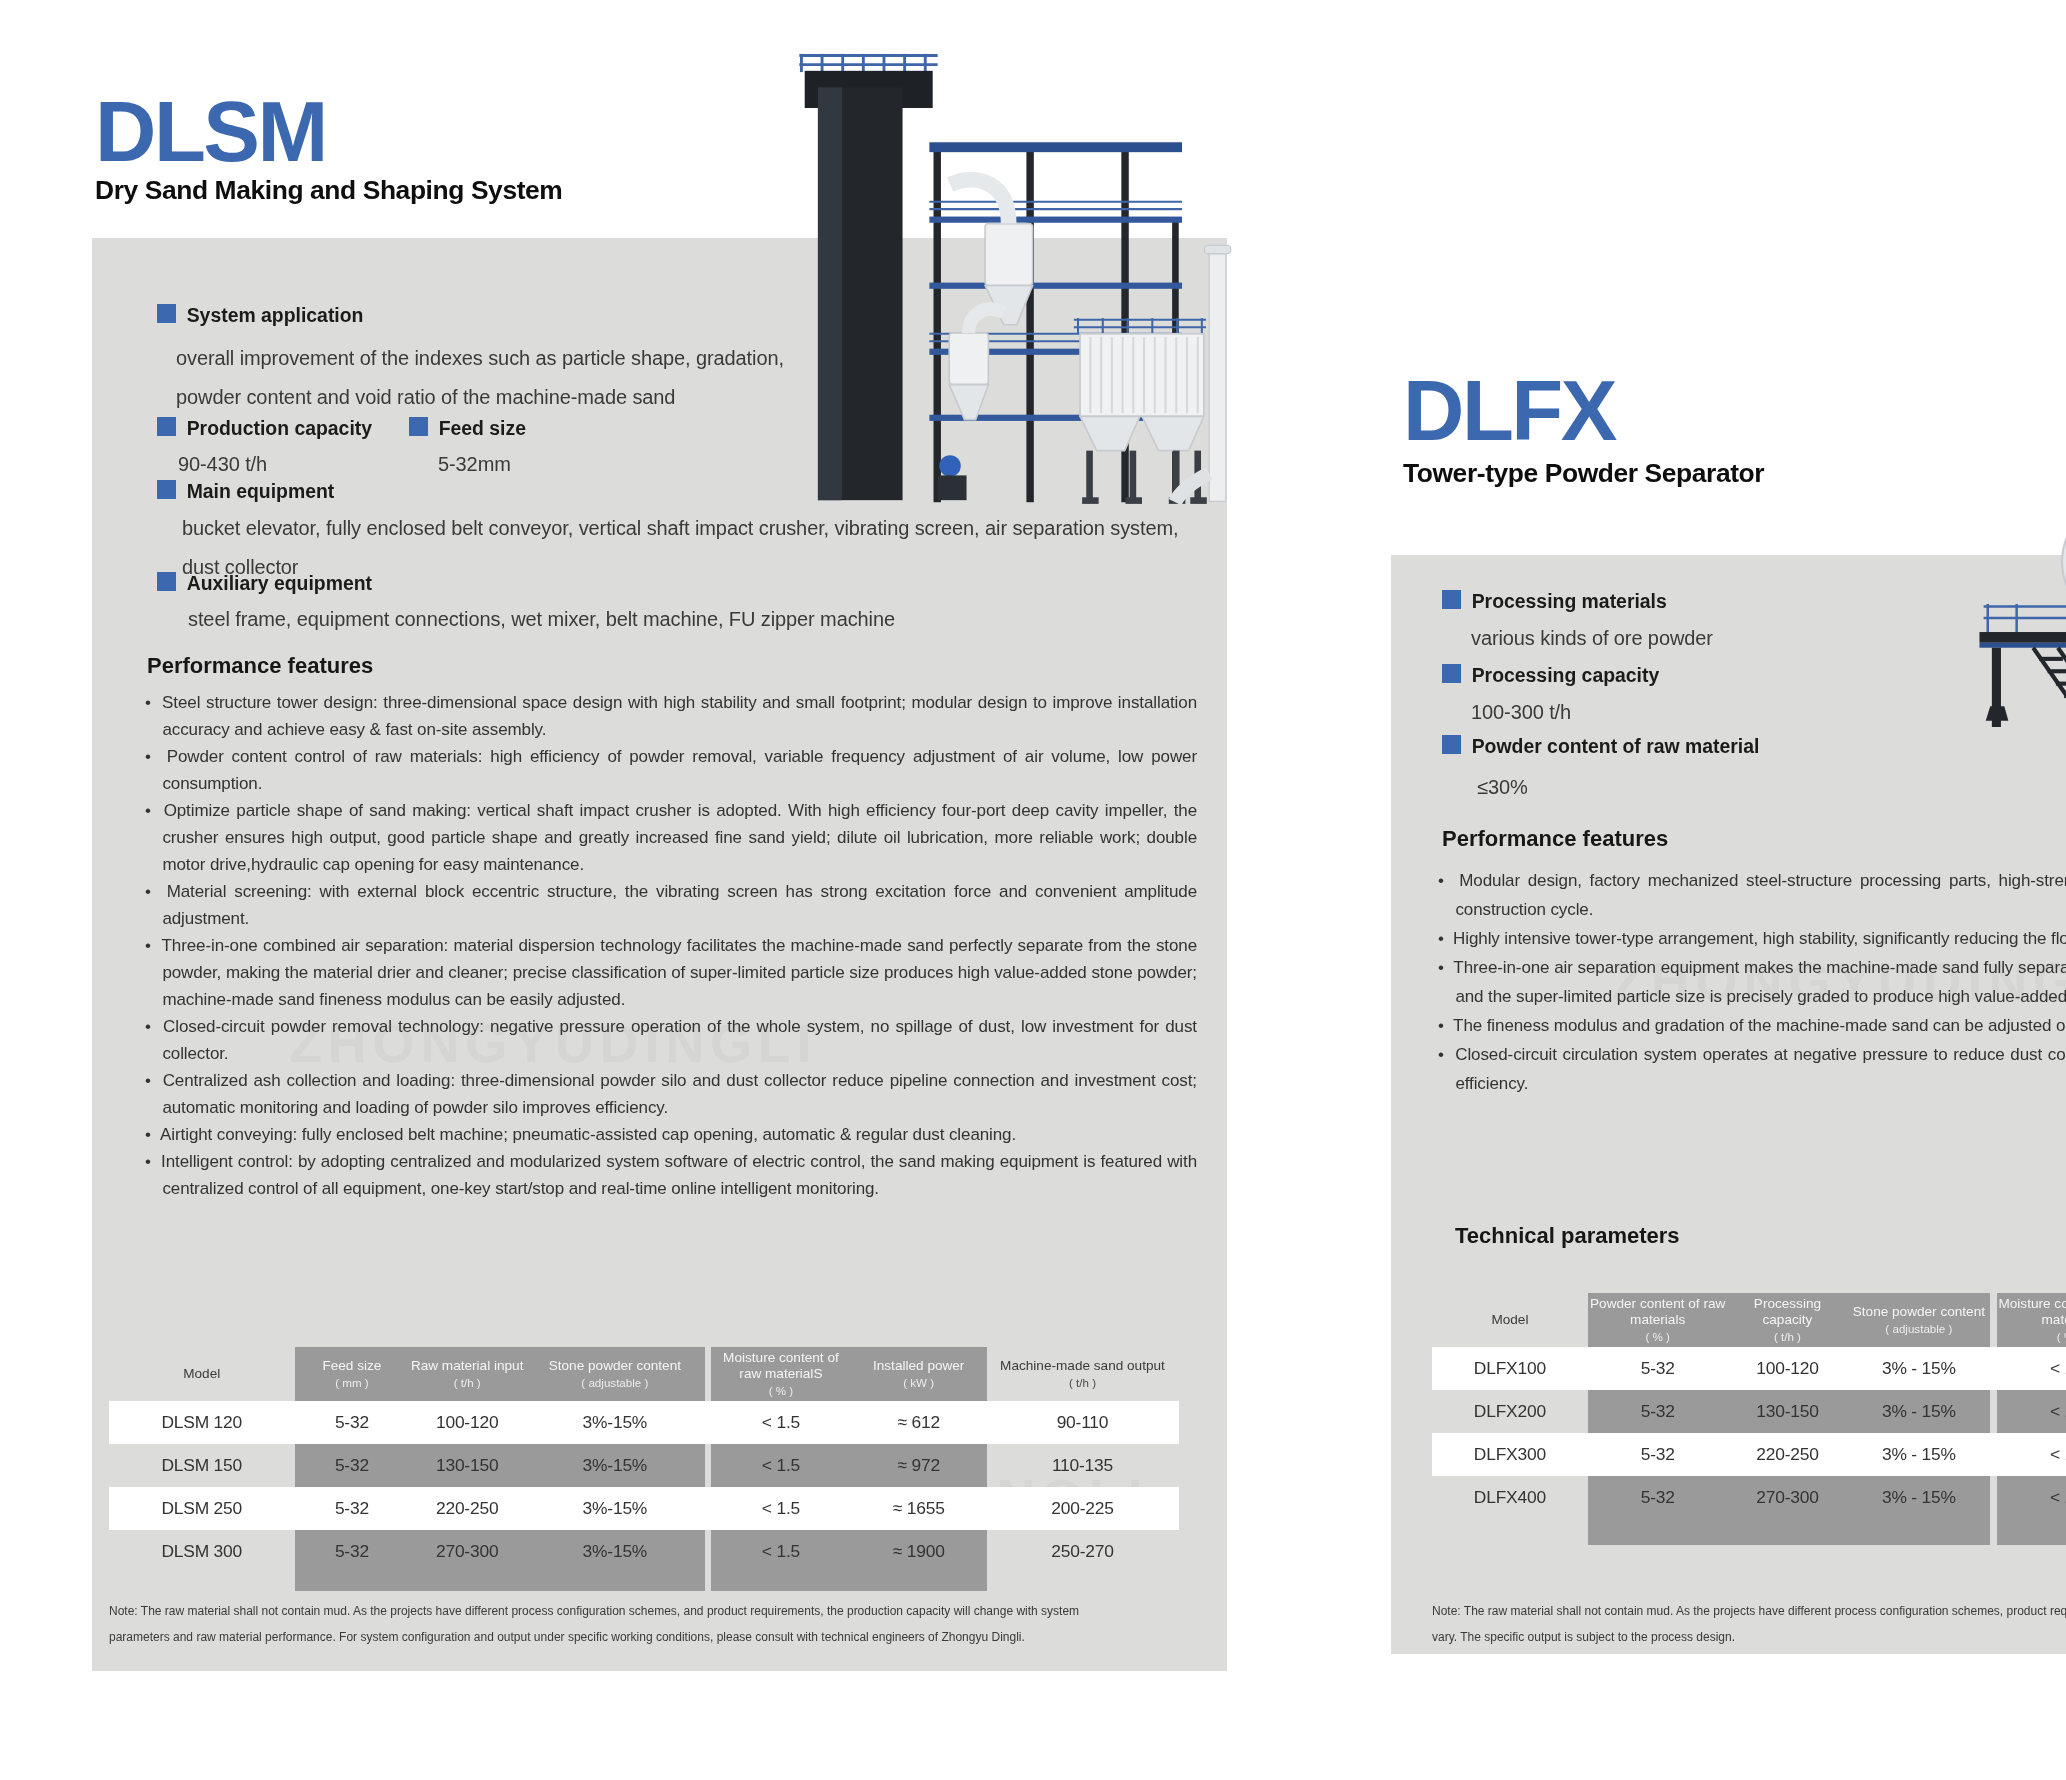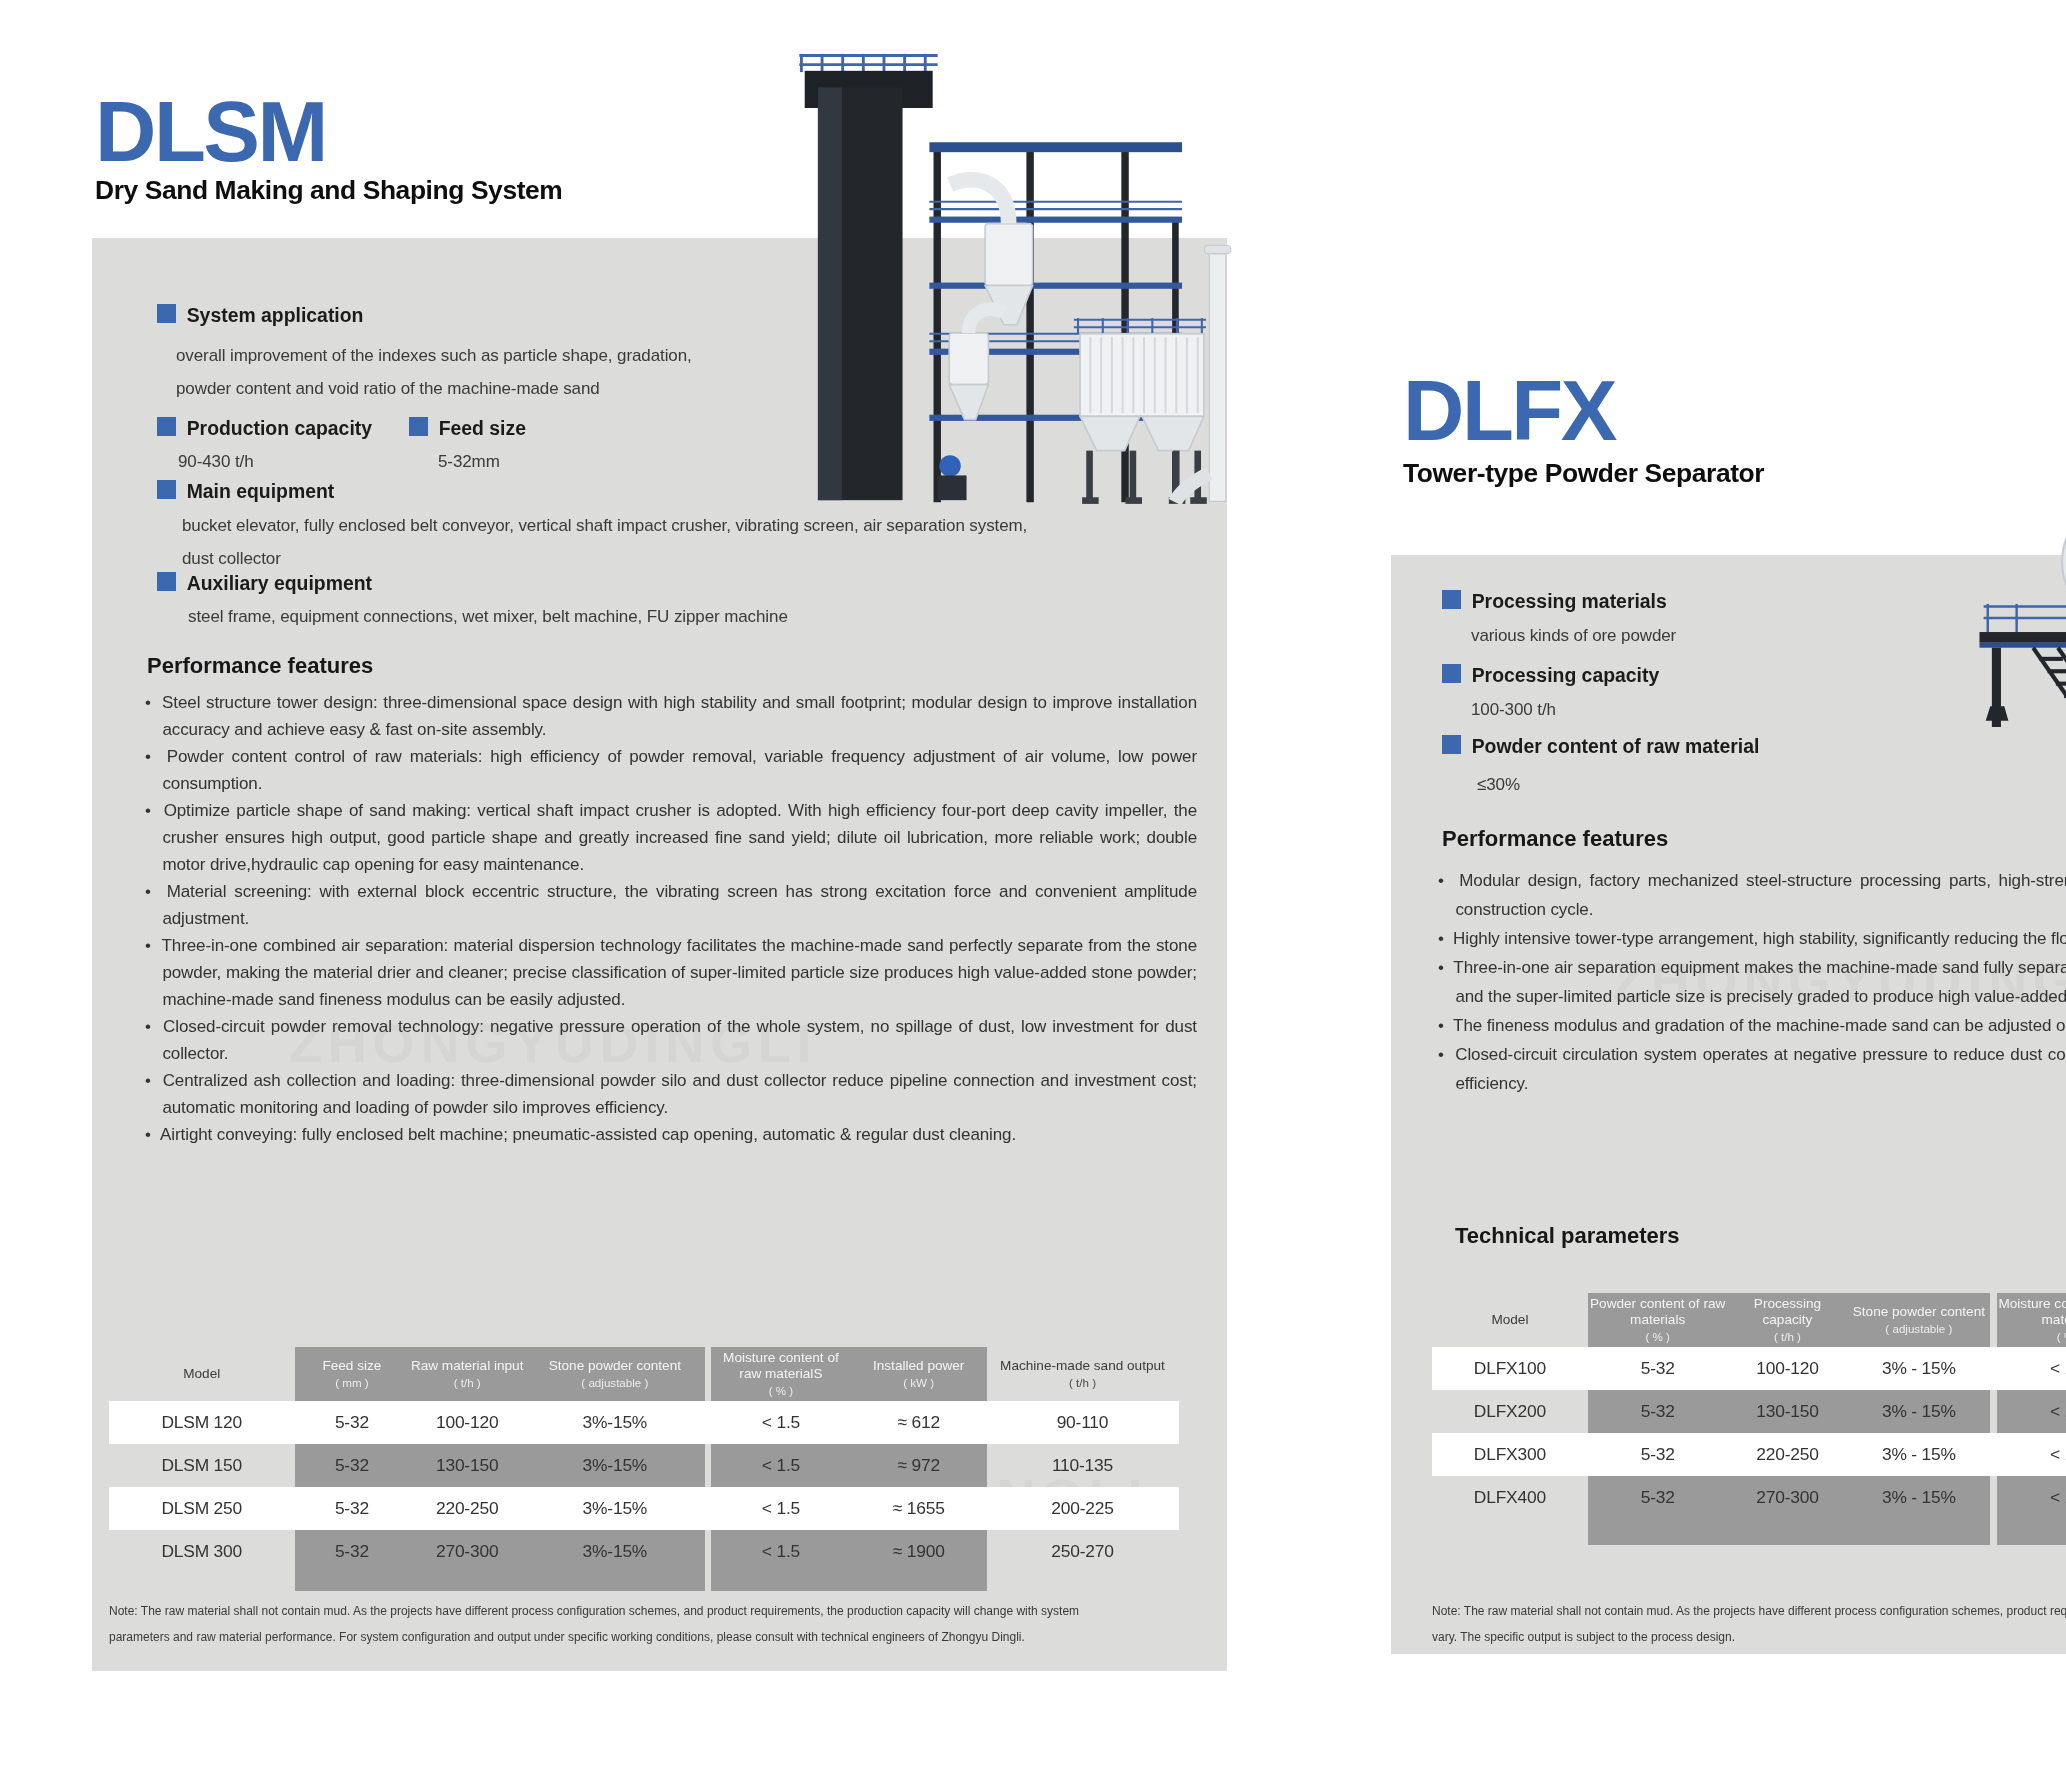--- a/index.html
+++ b/index.html
@@ -7,21 +7,21 @@
   body { font-family:"Liberation Sans", sans-serif; color:#2f2f2f; position:relative; }
   .abs { position:absolute; }
 
   .brand-title { font-size:85px; font-weight:bold; color:#3c68b0; letter-spacing:-2.5px; line-height:1; }
   .brand-sub   { font-size:26.4px; font-weight:bold; color:#0e0e0e; letter-spacing:-0.4px; line-height:1.1; }
 
   .panel { background:#dcdcdb; }
 
   .sec-label { display:flex; gap:10.7px; font-size:19.4px; font-weight:bold; color:#1b1b1b; }
   .sq { width:19px; height:19px; background:#3c68b0; flex:0 0 auto; }
-  .sec-val { font-size:17px; color:#3a3a3a; letter-spacing:-0.1px; line-height:1.95; white-space:pre-line; }
+  .sec-val { font-size:20px; color:#3a3a3a; letter-spacing:-0.1px; line-height:1.95; white-space:pre-line; }
 
   .perf-title { font-size:22px; font-weight:bold; color:#171717; }
 
   ul.bullets { list-style:none; font-size:17px; color:#333; line-height:27px; text-align:justify; letter-spacing:-0.1px; }
   ul.bullets li { padding-left:17.4px; text-indent:-17.4px; }
   ul.bullets li::before { content:"\2022\00a0\00a0"; }
 
   .note { font-size:12px; color:#3a3a3a; line-height:26.4px; white-space:pre-line; }
 
   .ptable { position:absolute; }
@@ -184,20 +184,21 @@
 
   <ul class="abs bullets" style="left:145px; top:689px; width:1052px;">
     <li>Steel structure tower design: three-dimensional space design with high stability and small footprint; modular design to improve installation accuracy and achieve easy &amp; fast on-site assembly.</li>
     <li>Powder content control of raw materials: high efficiency of powder removal, variable frequency adjustment of air volume, low power consumption.</li>
     <li>Optimize particle shape of sand making: vertical shaft impact crusher is adopted. With high efficiency four-port deep cavity impeller, the crusher ensures high output, good particle shape and greatly increased fine sand yield; dilute oil lubrication, more reliable work; double motor drive,hydraulic cap opening for easy maintenance.</li>
     <li>Material screening: with external block eccentric structure, the vibrating screen has strong excitation force and convenient amplitude adjustment.</li>
     <li>Three-in-one combined air separation: material dispersion technology facilitates the machine-made sand perfectly separate from the stone powder, making the material drier and cleaner; precise classification of super-limited particle size produces high value-added stone powder; machine-made sand fineness modulus can be easily adjusted.</li>
     <li>Closed-circuit powder removal technology: negative pressure operation of the whole system, no spillage of dust, low investment for dust collector.</li>
     <li>Centralized ash collection and loading: three-dimensional powder silo and dust collector reduce pipeline connection and investment cost; automatic monitoring and loading of powder silo improves efficiency.</li>
     <li>Airtight conveying: fully enclosed belt machine; pneumatic-assisted cap opening, automatic &amp; regular dust cleaning.</li>
+    <li>Intelligent control: by adopting centralized and modularized system software of electric control, the sand making equipment is featured with centralized control of all equipment, one-key start/stop and real-time online intelligent monitoring.</li>
   </ul>
 
   <div class="ptable lt" style="left:109px; top:1347px; width:1070px; height:244px;">
     <div class="stripe" style="left:186px;  width:410px;"></div>
     <div class="stripe" style="left:602px; width:276px;"></div>
 
     <div class="trow thead">
       <div class="c c0 hd">
           <span class="hl">Model</span>
         </div>

